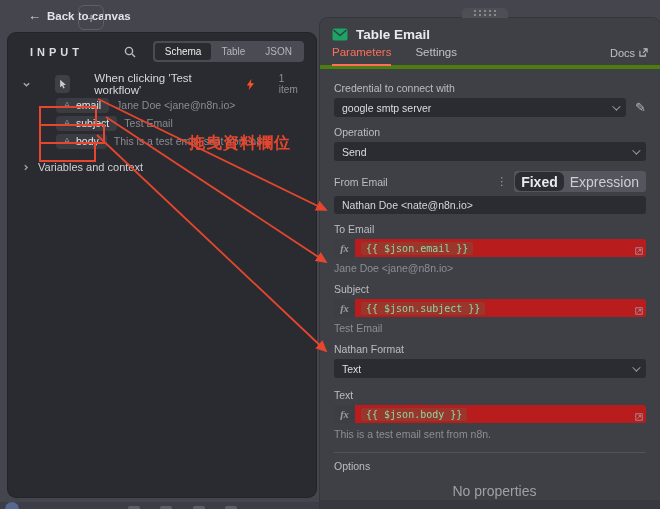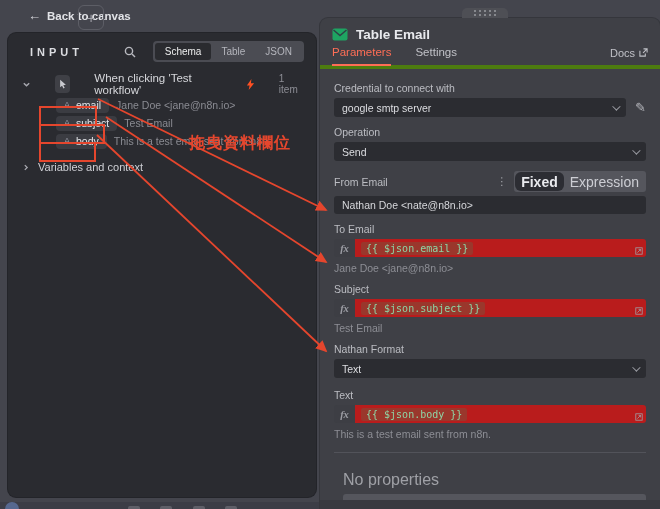--- a/index.html
+++ b/index.html
@@ -94,21 +94,21 @@
   .fx-btn { width:21px; background:#3d3e44; border-radius:3px 0 0 3px; color:#9d9ea5;
     font-family:"Liberation Serif", serif; font-style:italic; font-size:10.5px;
     display:flex; align-items:center; justify-content:center; cursor:pointer;font-weight:bold; }
   .expr-input { position:relative; flex:1; background:#b91c1c; border-radius:0 3px 3px 0;
     display:flex; align-items:center; padding:0 6px; }
   .expr-text { font-family:"DejaVu Sans Mono", monospace; font-size:10px; color:#8ed6a6;
     background:rgba(62,135,92,.25); padding:1px 5px; border-radius:2px; white-space:pre; }
   .expand-ic { position:absolute; right:3px; bottom:2px; color:#9fa0a6; display:flex; cursor:pointer; }
   .preview { color:#8d8e95; font-size:10.5px; margin-top:5px; }
   .options-sec { border-top:1px solid #52535a; margin-top:12px; padding-top:7px; }
-  .no-props { color:#9fa0a6; font-size:16px; margin:11px 0 5px 9px; }
+  .no-props { color:#9fa0a6; font-size:14px; margin:11px 0 5px 9px;text-align:center; }
   .add-option { height:20px; margin-left:9px; background:#55565d; border-radius:3px;
     display:flex; align-items:center; justify-content:center; position:relative;
     color:#e3e4e8; font-size:10.5px; cursor:pointer; }
   .add-option .chev { position:absolute; right:10px; top:7px; }
   .np-footer { position:absolute; left:0; bottom:0; width:100%; height:9px;
     background:#38393f; }
   
   .anno { position:absolute; z-index:60; pointer-events:none;margin-top:18px; }
   .anno-box { border:2px solid #e5462d; }
   .anno-text { color:#e5462d; font-size:16px; font-weight:bold; letter-spacing:1px;
@@ -323,20 +323,21 @@
           <svg width="8" height="8" viewBox="0 0 10 10">
               <rect x="1" y="1" width="8" height="8" fill="none" stroke="currentColor" stroke-width="1"></rect>
               <path d="M3 7 L7 3 M7 3 h-2.5 M7 3 v2.5" fill="none" stroke="currentColor" stroke-width="1"></path>
             </svg>
         </span>
       </div>
     </div>
     <div class="preview">This is a test email sent from n8n.</div>
 
     <div class="options-sec">
+      <div class="f-label" style="margin-top:0">Options</div>
       <div class="no-props">No properties</div>
       <div class="add-option">
         <span>Add option</span>
         <span class="chev"></span>
       </div>
     </div>
   </div>
   <div class="np-footer"></div>
 </div>
 

